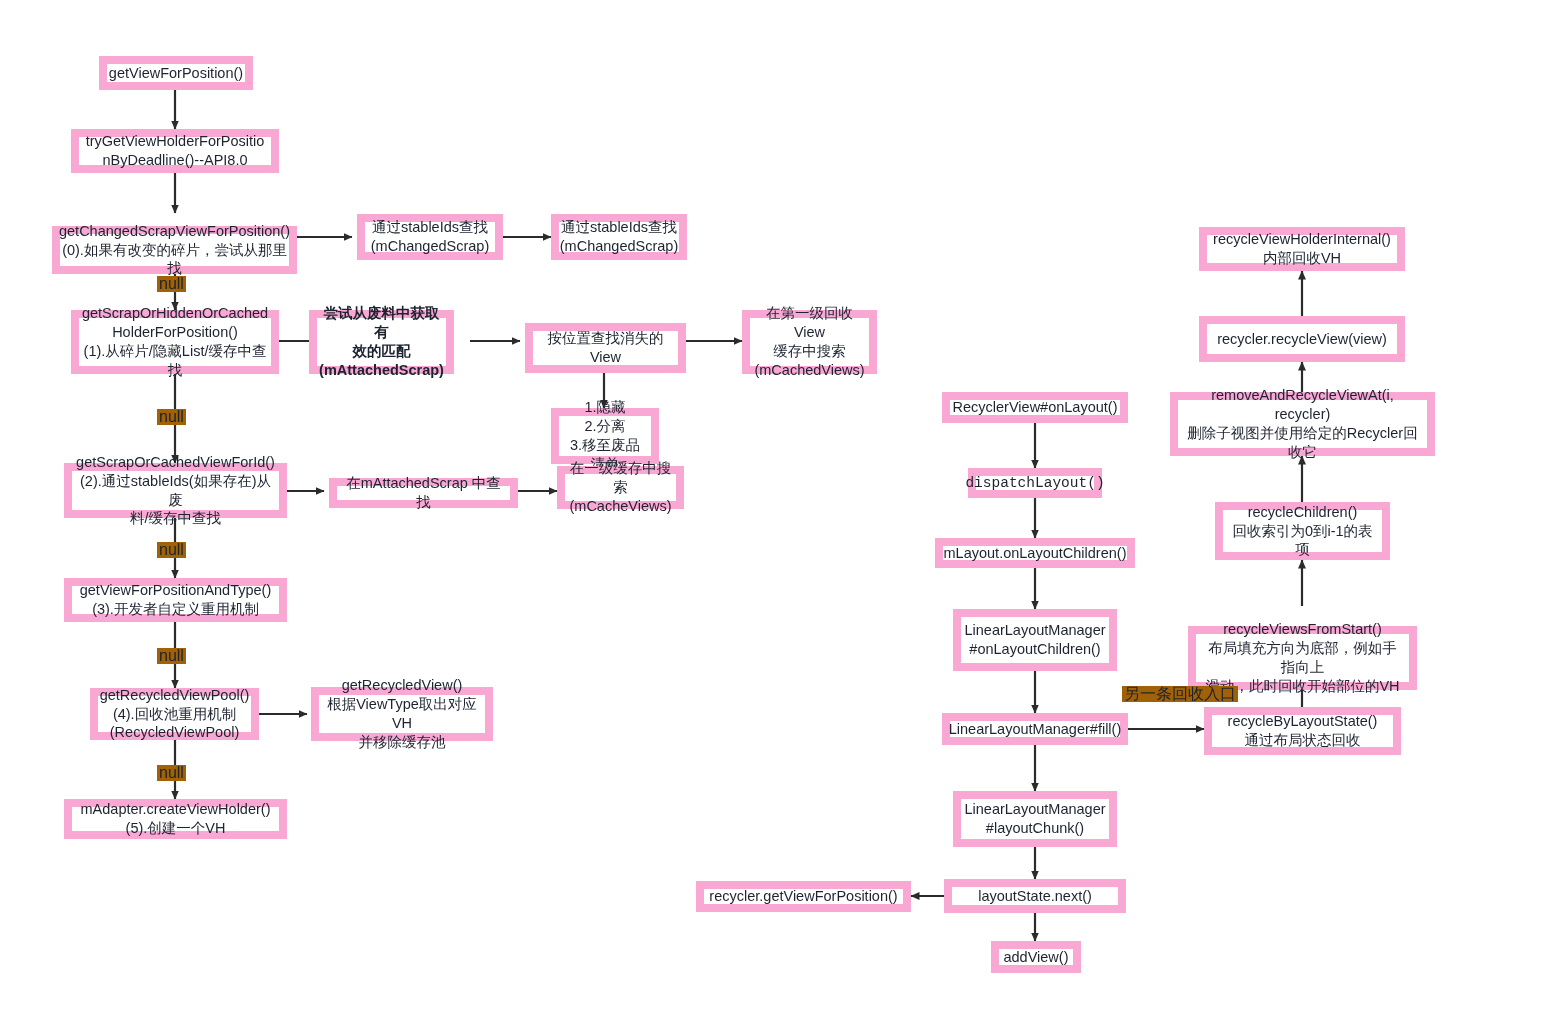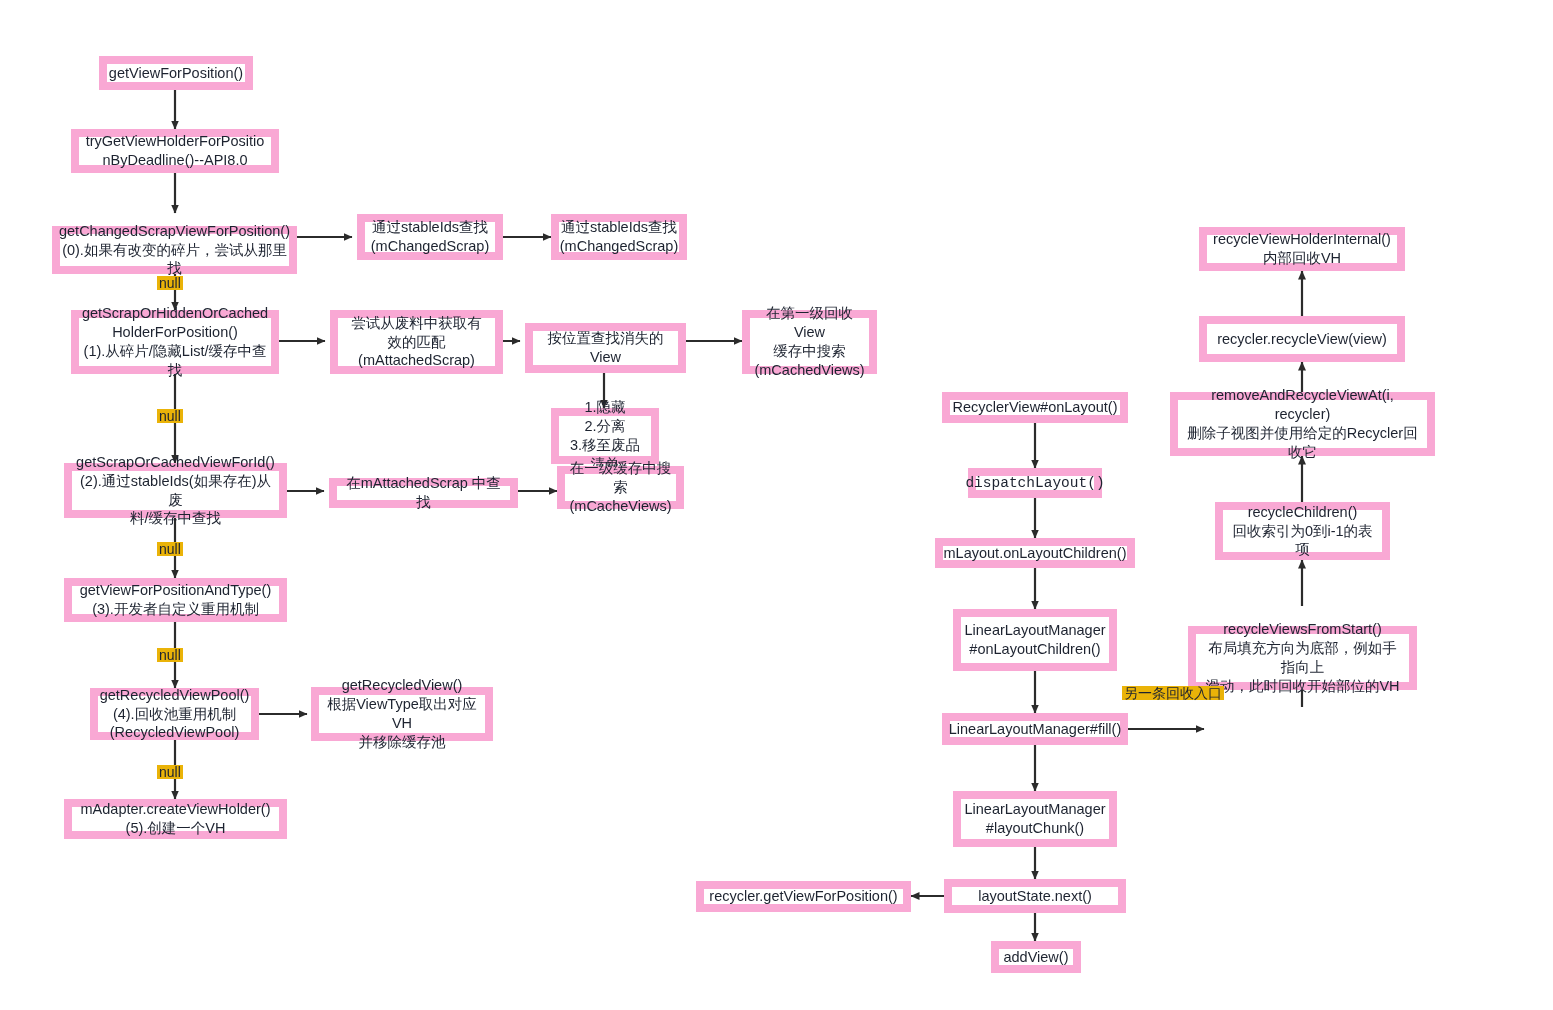--- a/index.html
+++ b/index.html
@@ -35,24 +35,24 @@
     text-align: center;
     line-height: 1.30;
     font-size: 14.5px;
     padding: 2px 6px;
     white-space: pre-line;
     z-index: 2;
   }
   .edge-label {
     position: absolute;
     color: #1d2330;
-    font-size: 14px;
+    font-size: 16px;
     line-height: 1;
     z-index: 3;
-    background: #eab308;
+    background: #a16207;
     padding: 0 2px;
     white-space: nowrap;
   }
 </style>
 </head>
 <body>
 
 <div id="canvas">
 
   <svg id="wires" viewBox="0 0 1553 1010" xmlns="http://www.w3.org/2000/svg">
@@ -111,21 +111,21 @@
   <div class="node" style="left:357px; top:214px; width:146px; height:46px;">通过stableIds查找
 (mChangedScrap)</div>
 
   <div class="node" style="left:551px; top:214px; width:136px; height:46px;">通过stableIds查找
 (mChangedScrap)</div>
 
   <div class="node" style="left:71px; top:310px; width:208px; height:64px;">getScrapOrHiddenOrCached
 HolderForPosition()
 (1).从碎片/隐藏List/缓存中查找</div>
 
-  <div class="node" style="left:330px; top:310px; width:173px; height:64px;">尝试从废料中获取有
+  <div class="node" style="left:309px; top:310px; width:145px; height:64px;font-weight:bold;">尝试从废料中获取有
 效的匹配
 (mAttachedScrap)</div>
 
   <div class="node" style="left:525px; top:323px; width:161px; height:50px;">按位置查找消失的View</div>
 
   <div class="node" style="left:742px; top:310px; width:135px; height:64px;">在第一级回收View
 缓存中搜索
 (mCachedViews)</div>
 
   <div class="node" style="left:551px; top:408px; width:108px; height:56px;">1.隐藏
@@ -183,20 +183,22 @@
   <div class="node" style="left:1170px; top:392px; width:265px; height:64px;">removeAndRecycleViewAt(i, recycler)
 删除子视图并使用给定的Recycler回收它</div>
 
   <div class="node" style="left:1215px; top:502px; width:175px; height:58px;">recycleChildren()
 回收索引为0到i-1的表项</div>
 
   <div class="node" style="left:1188px; top:626px; width:229px; height:64px;">recycleViewsFromStart()
 布局填充方向为底部，例如手指向上
 滑动，此时回收开始部位的VH</div>
 
+  <div class="node" style="left:1204px; top:707px; width:197px; height:48px;">recycleByLayoutState()
+通过布局状态回收</div>
 
   <div class="edge-label" style="left:157px; top:276px;">null</div>
   <div class="edge-label" style="left:157px; top:409px;">null</div>
   <div class="edge-label" style="left:157px; top:542px;">null</div>
   <div class="edge-label" style="left:157px; top:648px;">null</div>
   <div class="edge-label" style="left:157px; top:765px;">null</div>
   <div class="edge-label" style="left:1122px; top:686px;">另一条回收入口</div>
 
 </div>
 

